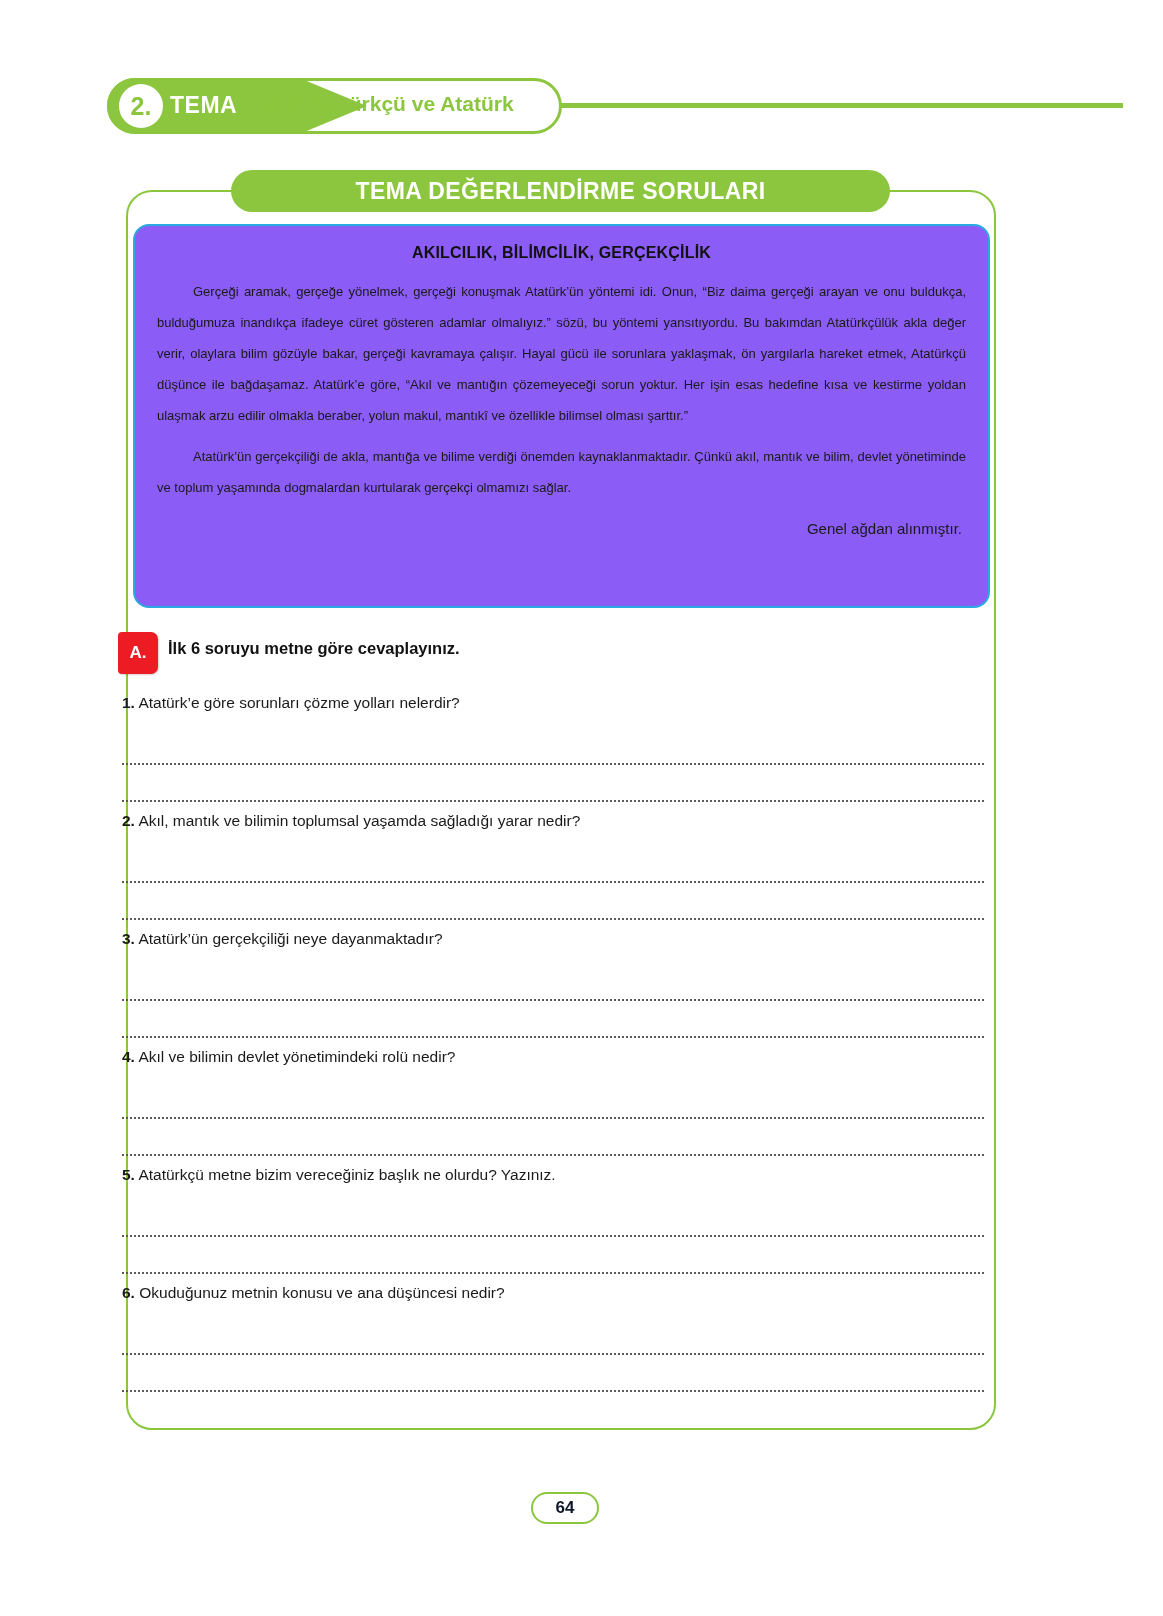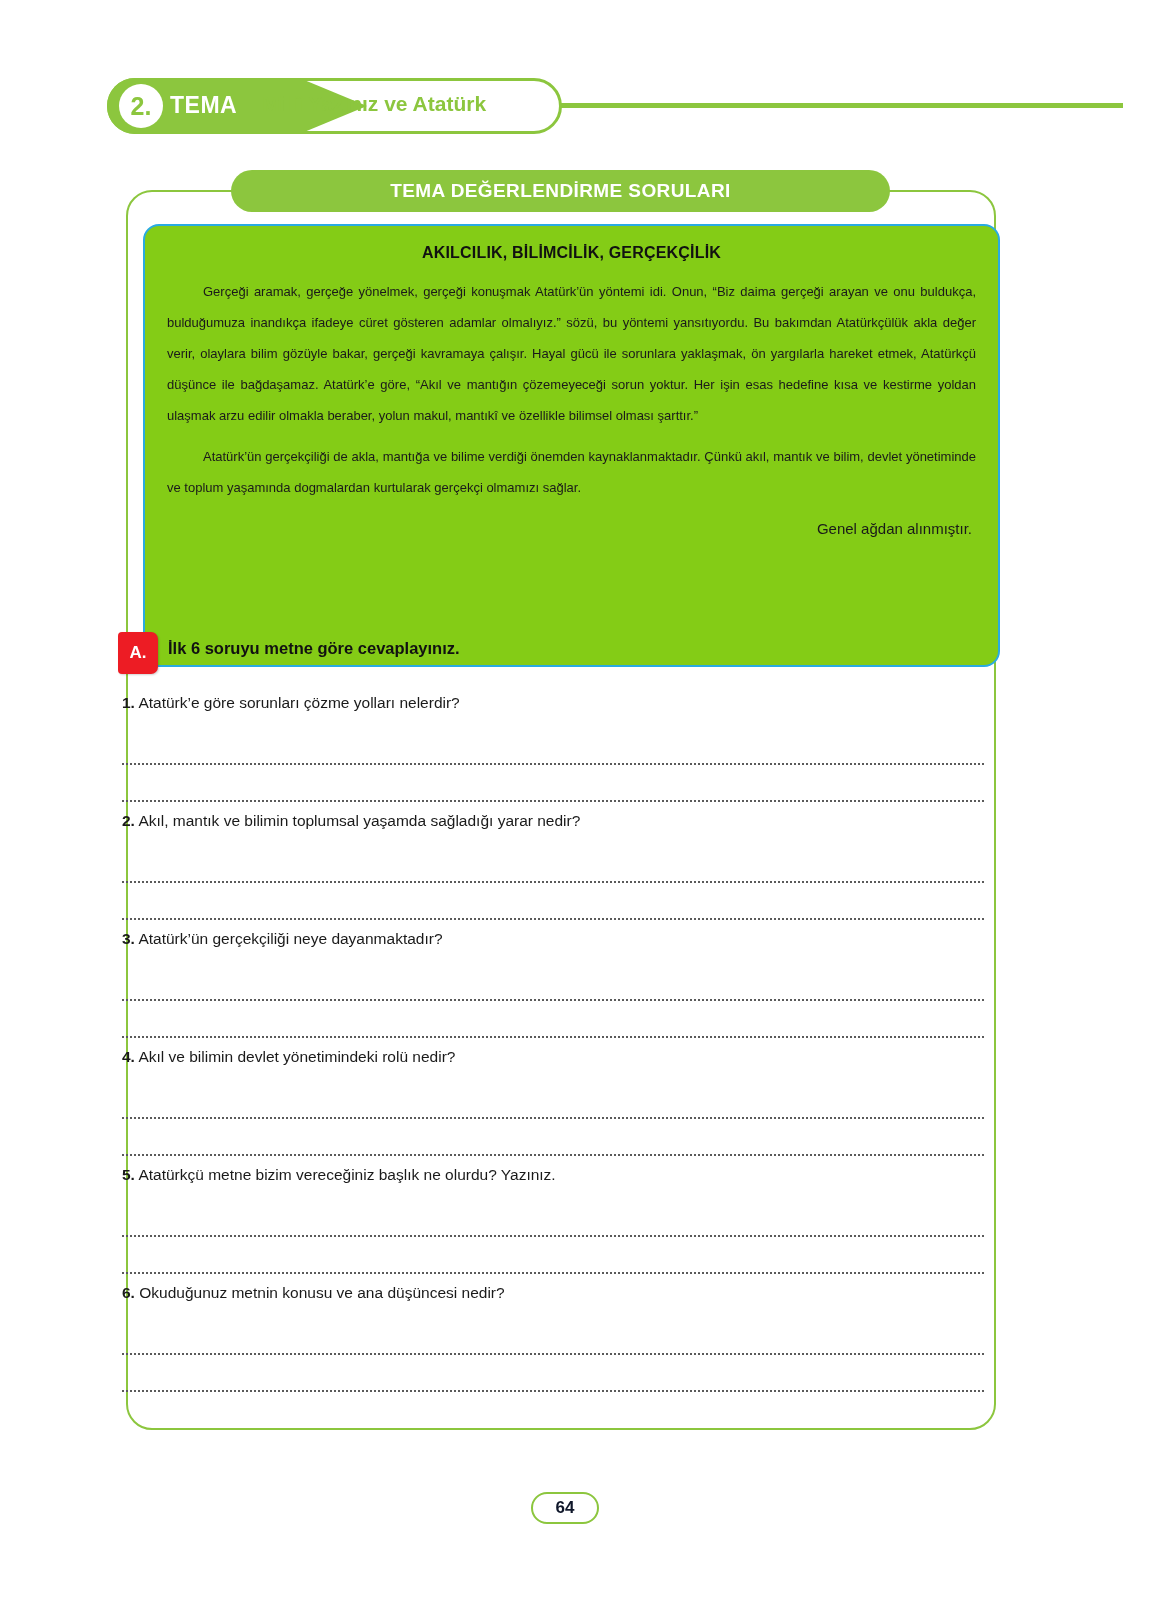--- a/index.html
+++ b/index.html
@@ -87,31 +87,31 @@
     width: 659px; height: 42px;
     background: #8cc63e;
     border-radius: 21px;
     display: flex;
     align-items: center;
     justify-content: center;
     z-index: 3;
   }
   .frame-banner span {
     color: #ffffff;
-    font-size: 19px;
+    font-size: 23px;
     font-weight: bold;
     letter-spacing: 0.4px;
   }
 
   
   .readbox {
     position: absolute;
-    left: 143px; top: 224px;
-    width: 857px; height: 443px;
-    background: #84cc16;
+    left: 133px; top: 224px;
+    width: 857px; height: 384px;
+    background: #8b5cf6;
     border: 2px solid #29abe2;
     border-radius: 16px;
     padding: 14px 22px 10px 22px;
     z-index: 2;
   }
   .readbox-title {
     text-align: center;
     font-size: 16px;
     font-weight: bold;
     color: #111111;
@@ -205,21 +205,21 @@
 <body>
 
 <div class="theme-header">
   <div class="theme-rule"></div>
   <div class="theme-pill"></div>
   <div class="theme-blob"></div>
   <div class="theme-num-circle">
     <span class="theme-num">2.</span>
   </div>
   <div class="theme-word">TEMA</div>
-  <div class="theme-title">Millî Yazınız ve Atatürk</div>
+  <div class="theme-title">Millî Atatürkçü ve Atatürk</div>
 </div>
 
 <div class="frame"></div>
 
 <div class="frame-banner">
   <span>TEMA DEĞERLENDİRME SORULARI</span>
 </div>
 
 <div class="readbox">
   <div class="readbox-title">AKILCILIK, BİLİMCİLİK, GERÇEKÇİLİK</div>

